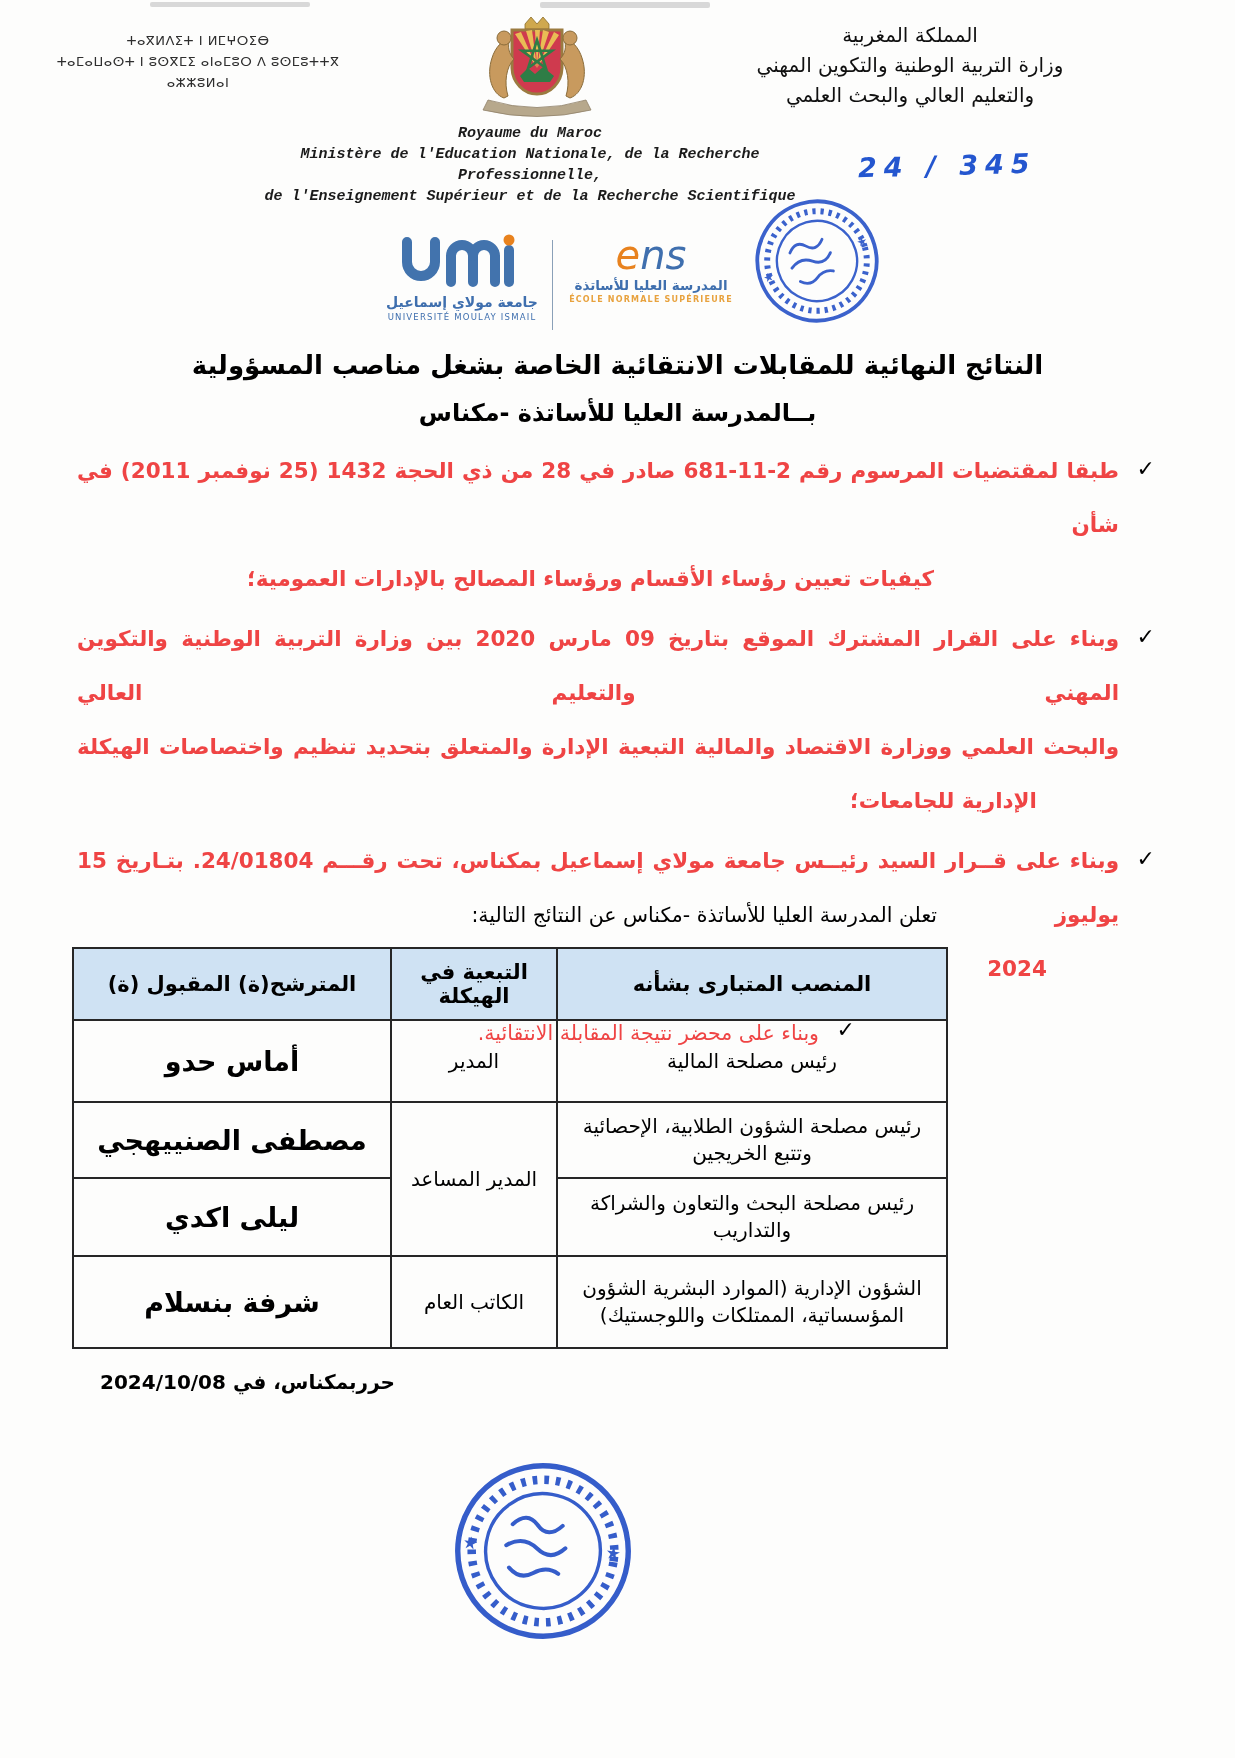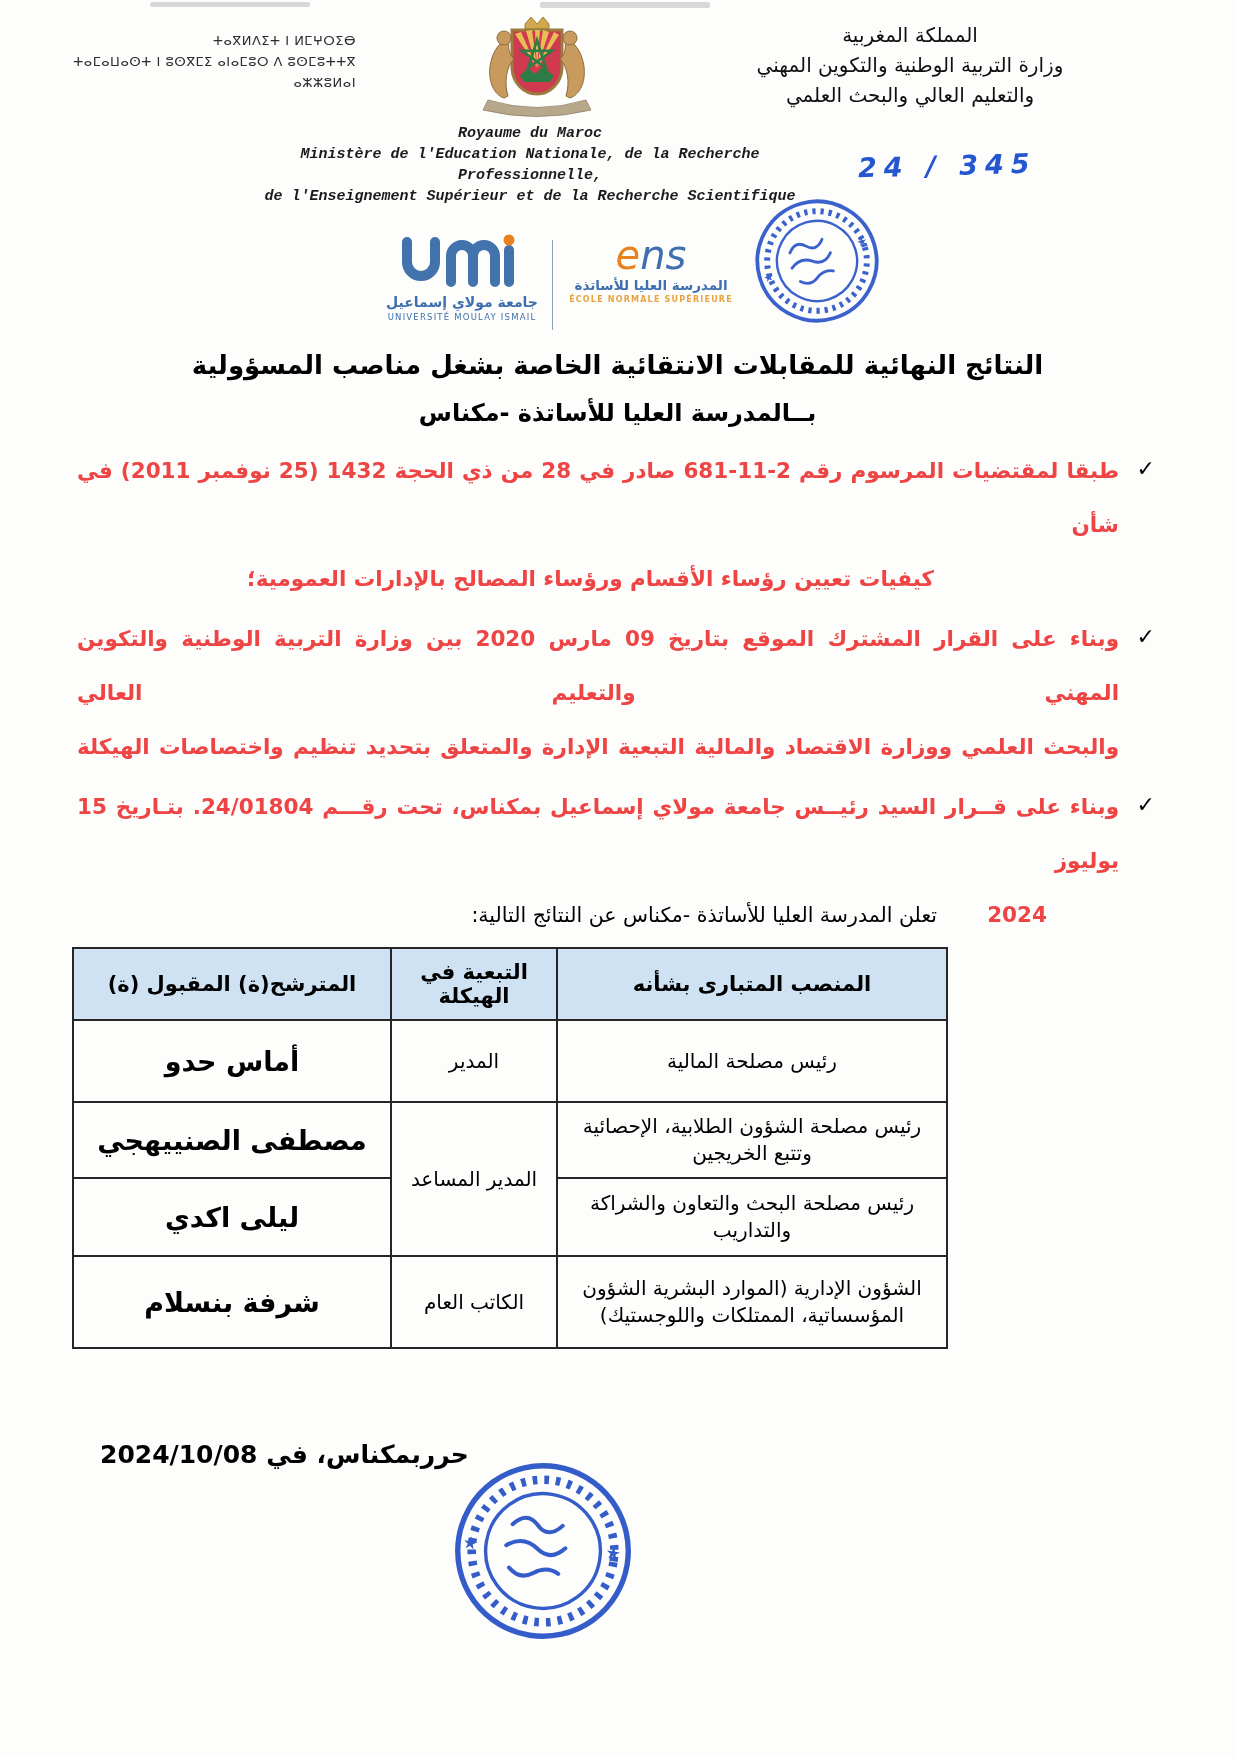--- a/index.html
+++ b/index.html
@@ -3,21 +3,21 @@
 <meta charset="utf-8">
 <style>
   html,body{margin:0;padding:0;background:#e8e8e8;}
   .page{position:relative;width:1235px;height:1758px;background:#fdfdfc;margin:0 auto;
         font-family:"DejaVu Sans",sans-serif;overflow:hidden;color:#111;}
 
   .speck{position:absolute;background:#b9b9b9;opacity:.55;border-radius:2px;}
 
   
   .tifinagh{position:absolute;left:40px;top:30px;width:316px;height:57px;overflow:hidden;
-            text-align:right;font-size:13px;line-height:21px;color:#2e2e2e;letter-spacing:.5px;}
+            text-align:center;font-size:13px;line-height:21px;color:#2e2e2e;letter-spacing:.5px;}
   .coa{position:absolute;left:452px;top:14px;width:170px;height:104px;}
   .ministry-ar{position:absolute;left:660px;top:20px;width:500px;text-align:center;direction:rtl;
                font-size:20px;line-height:30px;color:#101010;}
   .french{position:absolute;left:245px;top:123px;width:570px;text-align:center;
           font-family:Liberation Mono, monospace;font-style:italic;font-weight:bold;
           font-size:15px;line-height:21px;color:#1b1b1b;}
   .refnum{position:absolute;left:858px;top:150px;color:#2456cf;font-size:27px;font-weight:bold;
           letter-spacing:7px;font-style:italic;transform:rotate(-1.5deg);}
 
   
@@ -68,21 +68,21 @@
   .results td{border:2px solid #262626;text-align:center;vertical-align:middle;
               font-size:20px;line-height:27px;padding:4px 2px;color:#000;white-space:pre-line;}
   .results .cand-cell{font-size:27px;font-weight:bold;}
   .results .tr-h{height:72px;}
   .results .tr-0{height:82px;}
   .results .tr-1{height:76px;}
   .results .tr-2{height:78px;}
   .results .tr-3{height:92px;}
 
   
-  .dateline{position:absolute;left:100px;top:1440px;direction:rtl;font-size:25px;font-weight:bold;color:#000;}
+  .dateline{position:absolute;left:100px;top:1370px;direction:rtl;font-size:20px;font-weight:bold;color:#000;}
 </style>
 </head>
 <body>
 
 <svg width="0" height="0" style="position:absolute" aria-hidden="true">
   <defs>
     <symbol id="stamp-sym" viewBox="0 0 120 120">
       <circle cx="60" cy="60" r="55" fill="none" stroke="#2b55c8" stroke-width="3.5"></circle>
       <circle cx="60" cy="60" r="37" fill="none" stroke="#2b55c8" stroke-width="2.2"></circle>
       <circle cx="60" cy="60" r="46" fill="none" stroke="#2b55c8" stroke-width="5.5" stroke-dasharray="3 4.5"></circle>
@@ -187,20 +187,21 @@
         <div class="blines">
           <div class="line full">طبقا لمقتضيات المرسوم رقم 2-11-681 صادر في 28 من ذي الحجة 1432 (25 نوفمبر 2011) في شأن</div>
           <div class="line ind190">كيفيات تعيين رؤساء الأقسام ورؤساء المصالح بالإدارات العمومية؛</div>
         </div>
       </div>
       <div class="bullet">
         <span class="check">✓</span>
         <div class="blines">
           <div class="line full">وبناء على القرار المشترك الموقع بتاريخ 09 مارس 2020 بين وزارة التربية الوطنية والتكوين المهني والتعليم العالي</div>
           <div class="line full">والبحث العلمي ووزارة الاقتصاد والمالية التبعية الإدارة والمتعلق بتحديد تنظيم واختصاصات الهيكلة</div>
+          <div class="line ind80">الإدارية للجامعات؛</div>
         </div>
       </div>
       <div class="bullet">
         <span class="check">✓</span>
         <div class="blines">
           <div class="line full">وبناء على قــرار السيد رئيــس جامعة مولاي إسماعيل بمكناس، تحت رقـــم 24/01804. بتـاريخ 15 يوليوز</div>
           <div class="line ind72">2024</div>
         </div>
       </div>
       <div class="bullet light">

